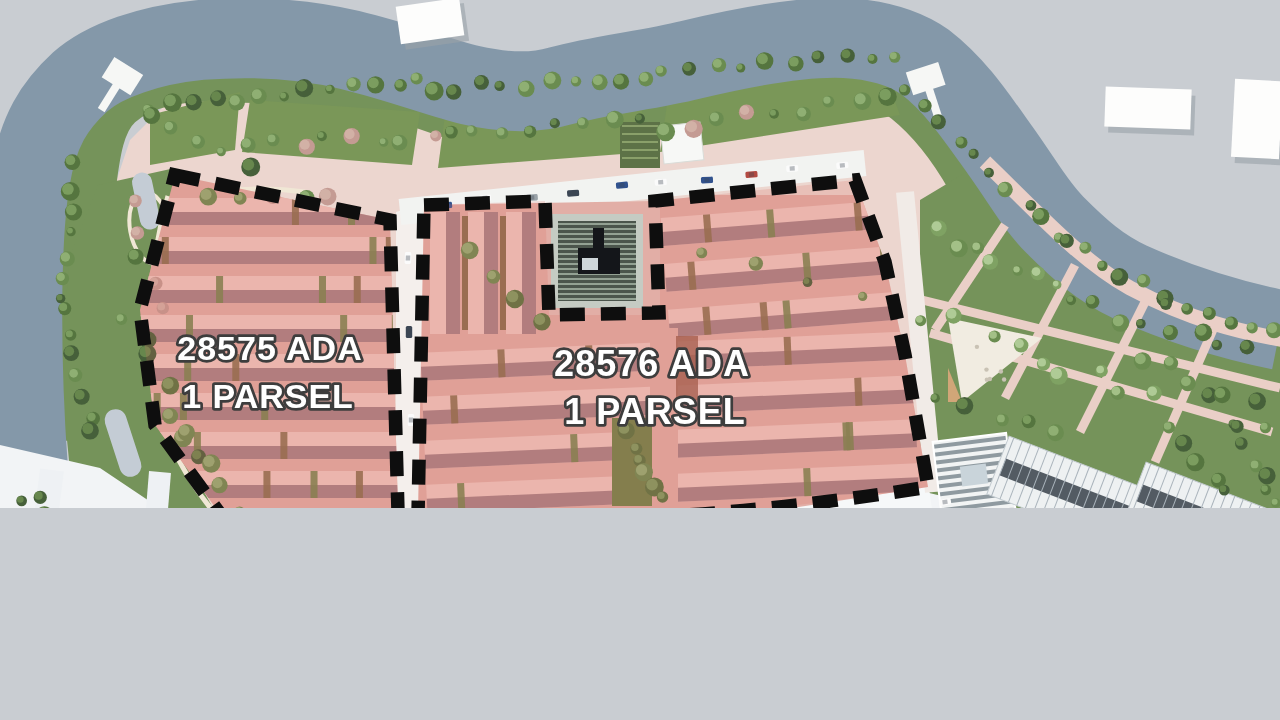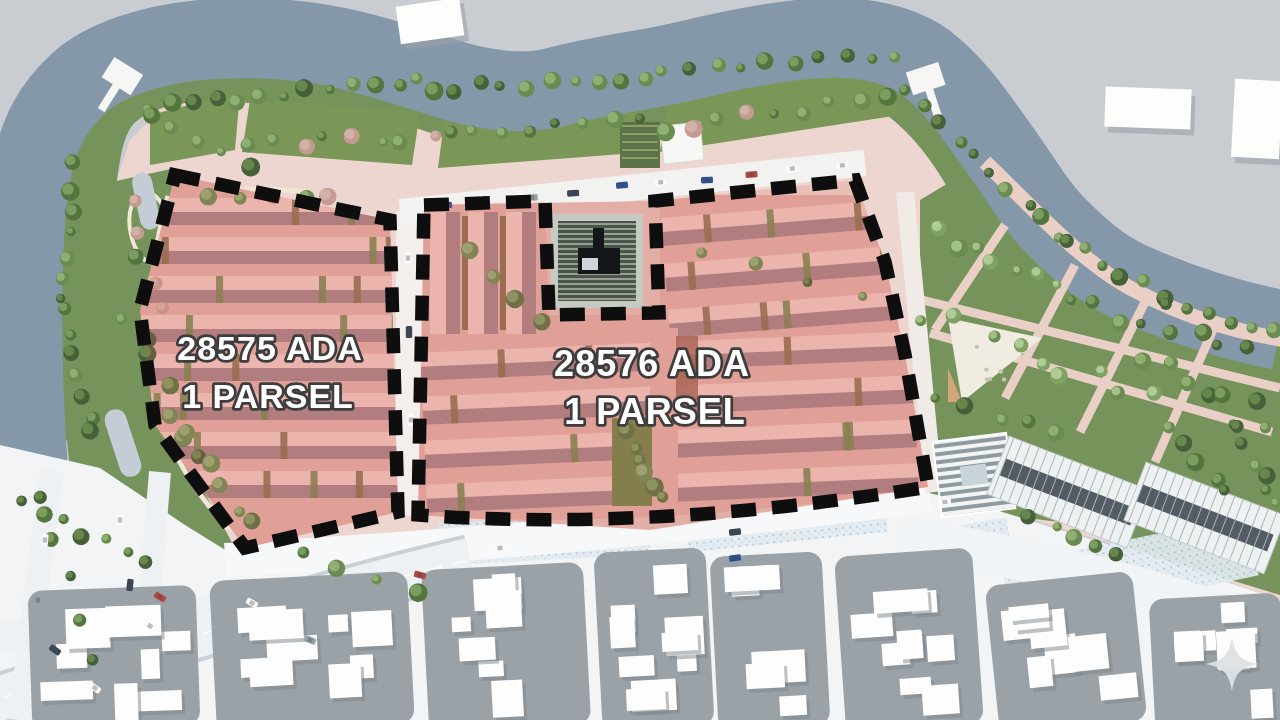--- a/index.html
+++ b/index.html
@@ -1,16 +1,16 @@
 <!DOCTYPE html>
 <html><head>
 <meta charset="utf-8">
 <style>
   html,body{margin:0;padding:0;background:#c9cdd2;}
-  .stage{position:relative;width:1280px;height:720px;overflow:hidden;font-family:"Liberation Sans",sans-serif;}
+  .stage{position:relative;width:1280px;height:508px;overflow:hidden;font-family:"Liberation Sans",sans-serif;}
   svg{display:block;}
   text.parcel-label{font-family:"Liberation Sans",sans-serif;font-weight:700;letter-spacing:1px;
     paint-order:stroke;stroke-linejoin:round;}
 </style>
 </head>
 <body>
 
 <div class="stage">
 <svg id="plan" width="1280" height="720" viewBox="0 0 1280 720">
   <defs>

